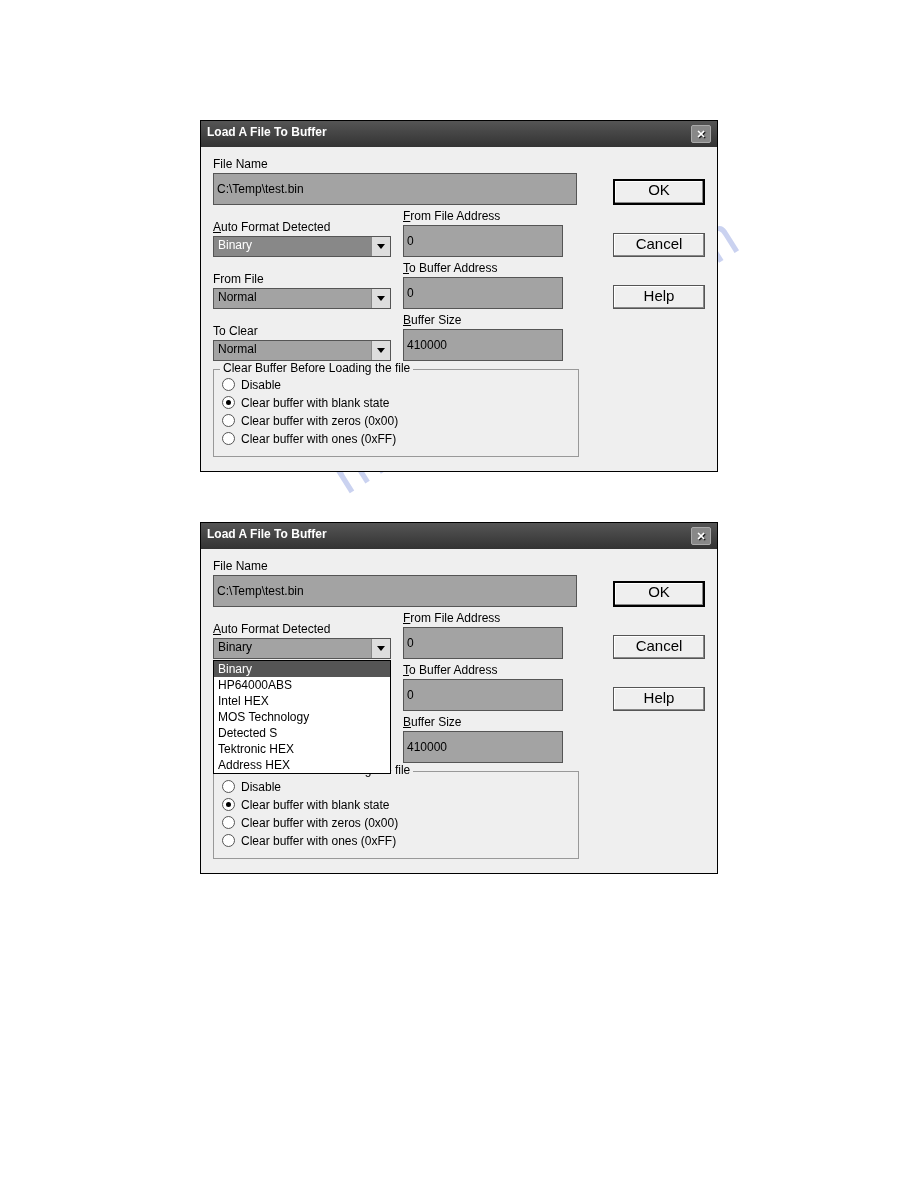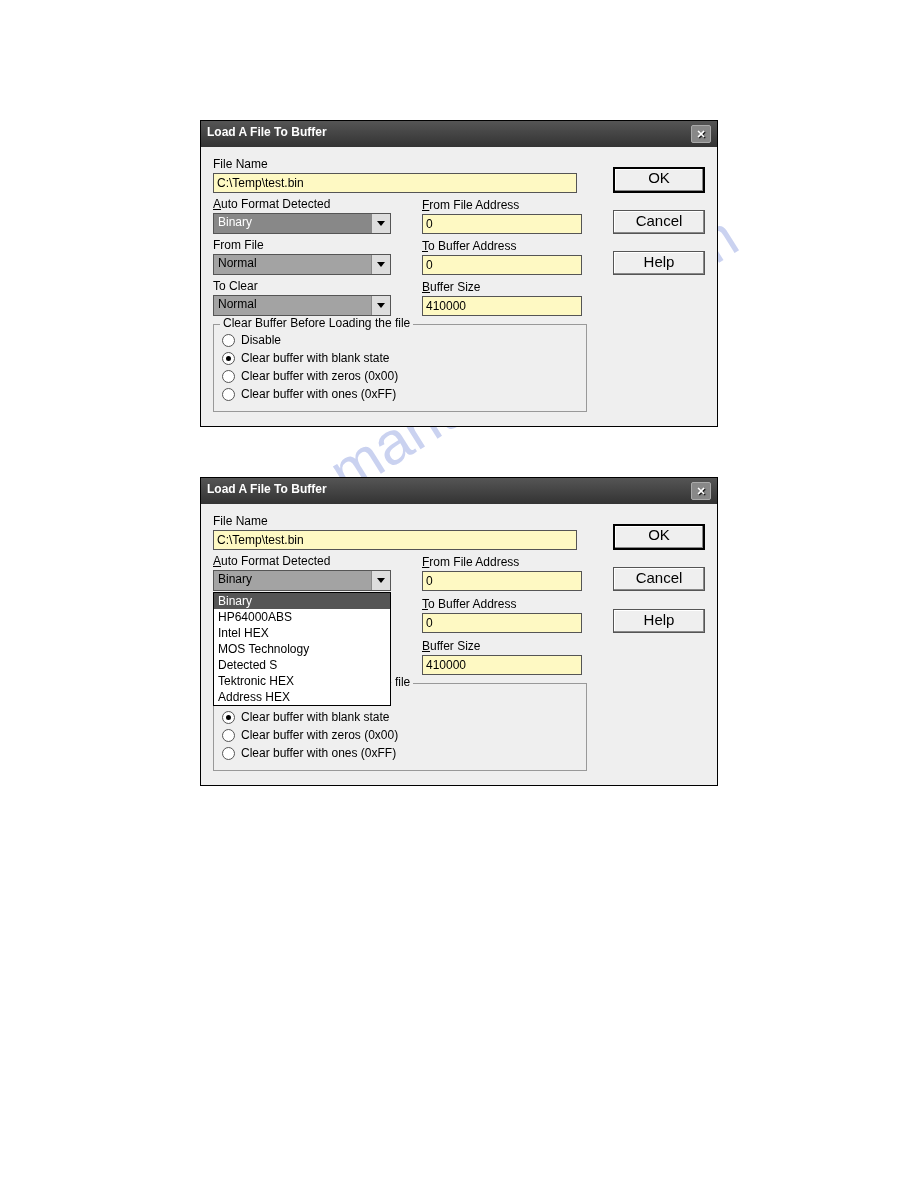--- a/index.html
+++ b/index.html
@@ -1,38 +1,38 @@
 <!DOCTYPE html>
 <html><head>
 <meta charset="utf-8">
 <style>
 body{margin:0;background:#fff;font-family:Verdana,Arial,sans-serif;font-size:12px;color:#000;width:918px}
 .page{padding:120px 200px 200px 200px}
 .dialog{border:1px solid #000;background:#efefef;margin-bottom:50px;position:relative}
 .titlebar{background:linear-gradient(to bottom,#555,#333);color:#fff;font-weight:bold;padding:4px 6px;display:flex;justify-content:space-between;align-items:flex-start;font-size:12px}
 .titlebar .close-btn{width:18px;height:16px;background:#888;border:1px solid #aaa;border-radius:2px;display:flex;align-items:center;justify-content:center;color:#fff;font-weight:bold;font-size:11px;cursor:pointer;text-shadow:1px 1px 1px #000}
 .body{padding:10px 12px 14px 12px}
-.row{display:flex;gap:31px;margin-bottom:4px;align-items:flex-end}
+.row{display:flex;gap:12px;margin-bottom:4px;align-items:flex-end}
 .col-a{flex:0 0 178px}
 .col-b{flex:0 0 160px}
 .col-c{flex:0 0 92px;margin-left:auto}
 .label{margin-bottom:2px;font-size:12px}
 .label .ul{text-decoration:underline}
-.text-input{width:100%;border:1px solid #555;background:#fef9c3;height:20px;padding:0 3px;font-size:12px;box-sizing:border-box}
+.text-input{width:100%;border:1px solid #555;background:#a3a3a3;height:32px;padding:0 3px;font-size:12px;box-sizing:border-box}
 .text-input.wide{width:364px}
 .select{display:flex;border:1px solid #555;height:21px;background:#a3a3a3;box-sizing:border-box}
 .select.active{background:#888;color:#fff}
 .select .val{flex:1;padding:1px 4px;font-size:12px}
 .select .arrow{width:18px;background:#ddd;border-left:1px solid #888;display:flex;align-items:center;justify-content:center;position:relative}
 .select .arrow::after{content:"";border-left:4px solid transparent;border-right:4px solid transparent;border-top:5px solid #000}
 .btn{border:1px solid #555;background:#efefef;height:22px;box-shadow:inset -1px -1px 0 #888,inset 1px 1px 0 #fff;text-align:center;line-height:20px;cursor:pointer;font-size:15px}
 .btn.default{border:2px solid #000;line-height:18px}
-.group{border:1px solid #999;margin-top:8px;padding:6px 24px 8px 8px;position:relative;width:340px}
+.group{border:1px solid #999;margin-top:8px;padding:6px 16px 8px 8px;position:relative;width:340px}
 .group .legend{position:absolute;top:-9px;left:6px;background:#efefef;padding:0 3px;font-size:12px}
-.radio-row{display:flex;align-items:flex-end;gap:6px;padding:2px 0;font-size:12px}
+.radio-row{display:flex;align-items:flex-start;gap:6px;padding:2px 0;font-size:12px}
 .radio{width:11px;height:11px;border:1px solid #555;border-radius:50%;background:#fff;display:flex;align-items:center;justify-content:center}
 .radio .dot{width:5px;height:5px;background:#000;border-radius:50%}
 .dropdown-list{position:absolute;border:1px solid #000;background:#fff;font-size:12px;width:178px;box-sizing:border-box;z-index:10}
 .dropdown-list .opt{padding:1px 4px}
 .dropdown-list .opt.sel{background:#555;color:#fff}
 .watermark{position:absolute;top:320px;left:300px;font-size:60px;color:#6a7fd6;opacity:0.35;transform:rotate(-32deg);pointer-events:none;font-family:Arial}
 </style>
 </head>
 <body>
 

